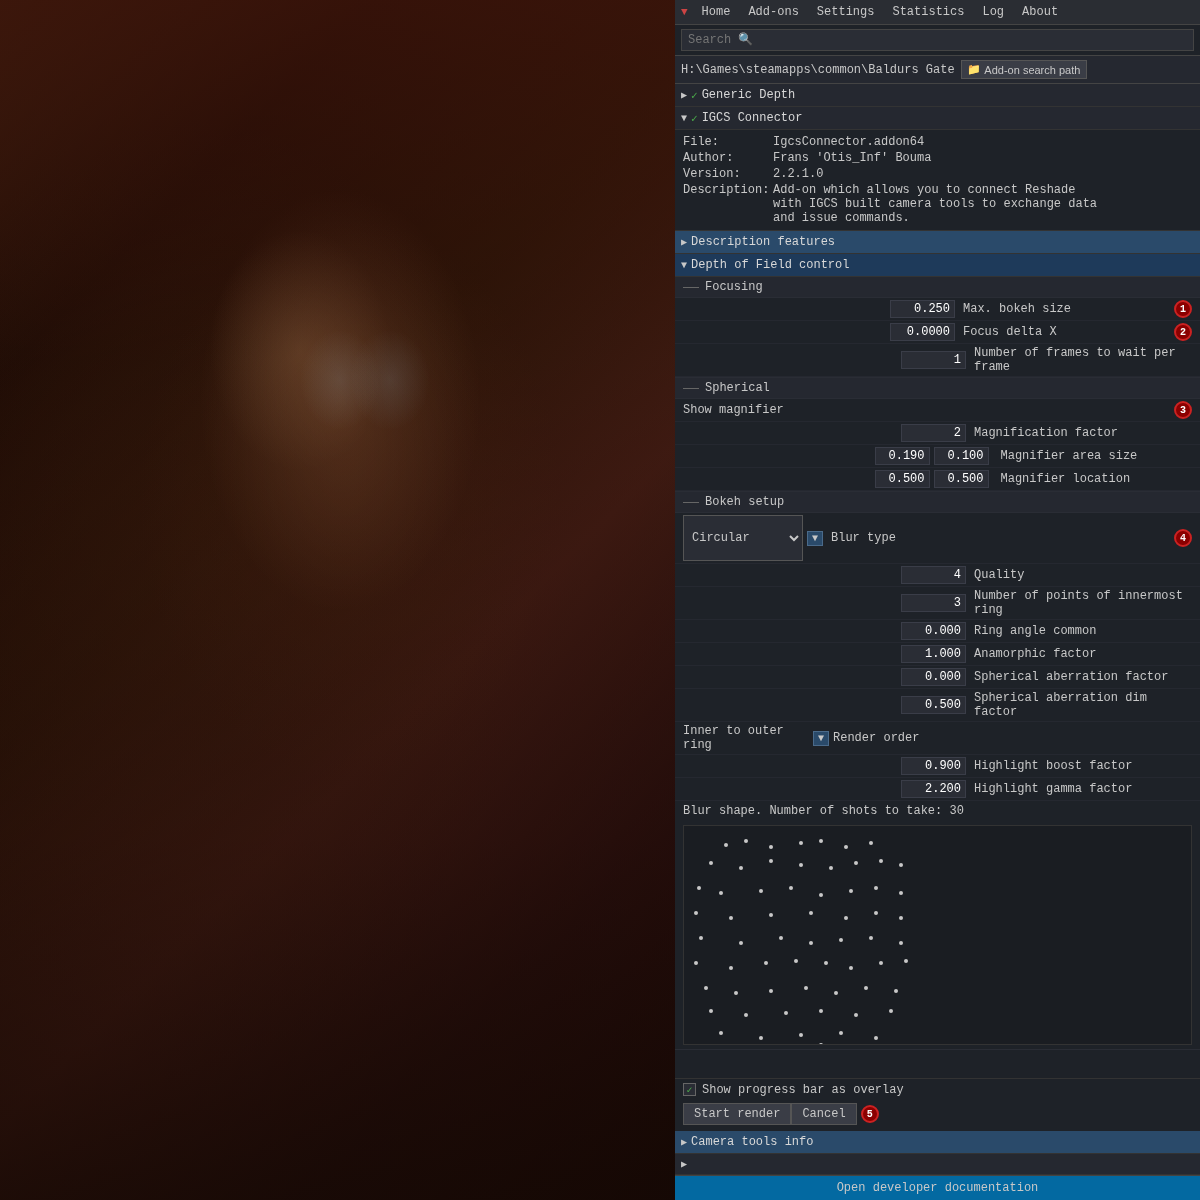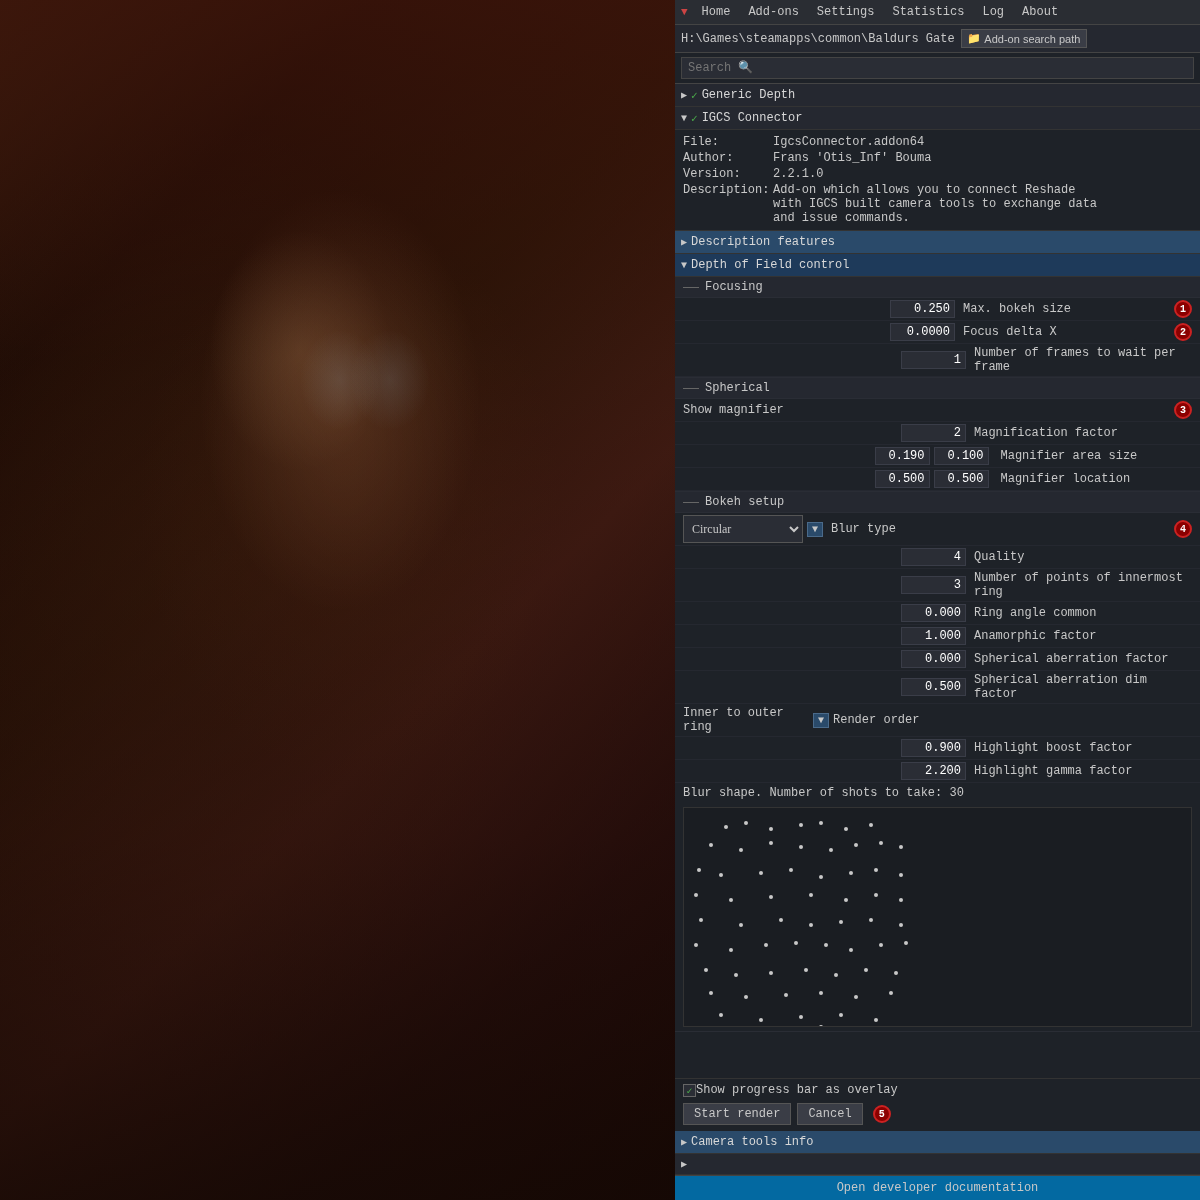--- a/index.html
+++ b/index.html
@@ -255,23 +255,23 @@
       font-weight: bold;
       margin-left: 4px;
       flex-shrink: 0;
     }
 
     
     .dropdown-select {
       background: #2a2d35;
       border: 1px solid #555;
       color: #c8c8c8;
-      padding: 5px 4px;
-      font-size: 12px;
-      font-family: Liberation Serif, serif;
+      padding: 14px 4px;
+      font-size: 12px;
+      font-family: Liberation Mono, monospace;
       width: 120px;
       cursor: pointer;
     }
 
     
     .blur-shape-container {
       background: #1a1d22;
       border: 1px solid #333;
       margin: 4px 8px;
       position: relative;
@@ -287,22 +287,23 @@
     }
 
     
     #bottombar {
       background: #1e2228;
       border-top: 1px solid #333;
       flex-shrink: 0;
     }
     .progress-check-row {
       display: flex;
-      align-items: flex-end;
+      align-items: flex-start;
       padding: 4px 8px;
+      gap: 6px;
     }
     .checkbox {
       width: 13px;
       height: 13px;
       border: 1px solid #666;
       background: #2a2d35;
       display: flex;
       align-items: center;
       justify-content: center;
       flex-shrink: 0;
@@ -318,21 +319,20 @@
       color: #c8c8c8;
       padding: 3px 10px;
       font-size: 12px;
       font-family: 'Courier New', monospace;
       cursor: pointer;
     }
     .btn-row {
       display: flex;
       align-items: center;
       padding: 2px 8px 4px;
-      gap: 6px;
     }
 
     .dev-doc-bar {
       background: #0369a1;
       border-top: 1px solid #444;
       padding: 5px 8px;
       text-align: center;
       color: #c8c8c8;
       font-size: 12px;
       cursor: pointer;
@@ -371,30 +371,30 @@
   <div id="menubar">
     <span class="menu-icon">▼</span>
     <span class="menu-item">Home</span>
     <span class="menu-item">Add-ons</span>
     <span class="menu-item">Settings</span>
     <span class="menu-item">Statistics</span>
     <span class="menu-item">Log</span>
     <span class="menu-item">About</span>
   </div>
 
+  <div id="searchbar">
+    <input class="search-input" type="text" placeholder="Search 🔍" style="">
+  </div>
+
   <div id="pathbar">
     <span class="path-text">H:\Games\steamapps\common\Baldurs Gate</span>
     <button class="path-btn">
       <span>📁</span>
       <span>Add-on search path</span>
     </button>
-  </div>
-
-  <div id="searchbar">
-    <input class="search-input" type="text" placeholder="Search 🔍" style="">
   </div>
 
   <div id="content">
 
     <div class="section-header">
       <span class="arrow-right">▶</span>
       <span class="checkmark">✓</span>
       <span class="section-title">Generic Depth</span>
     </div>
 

